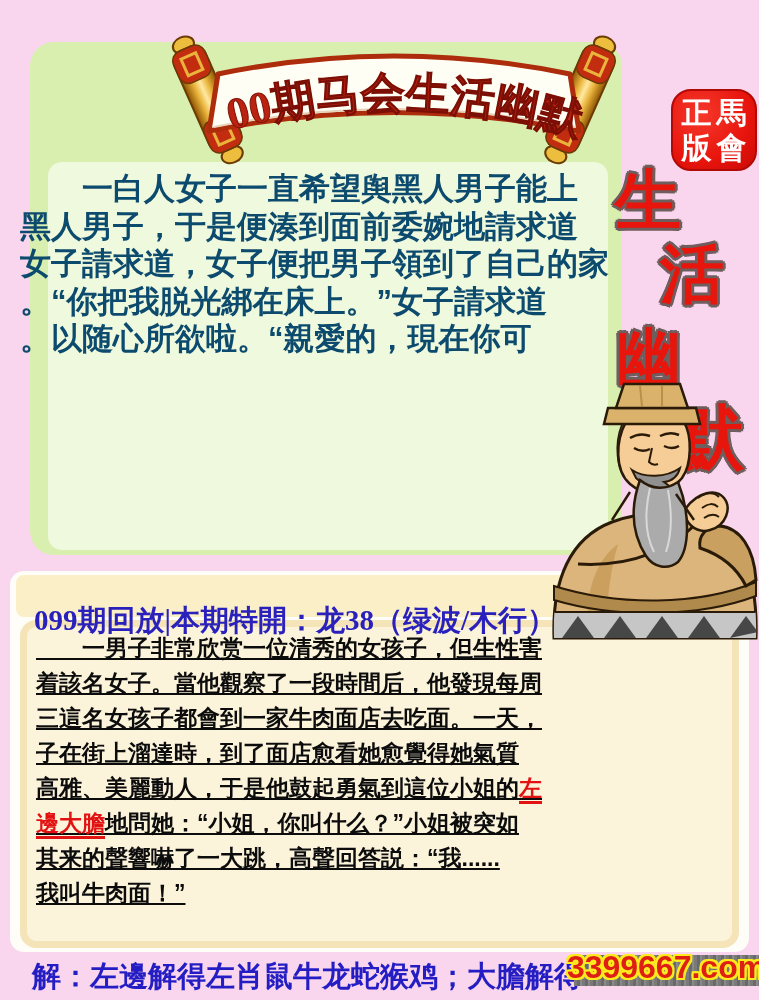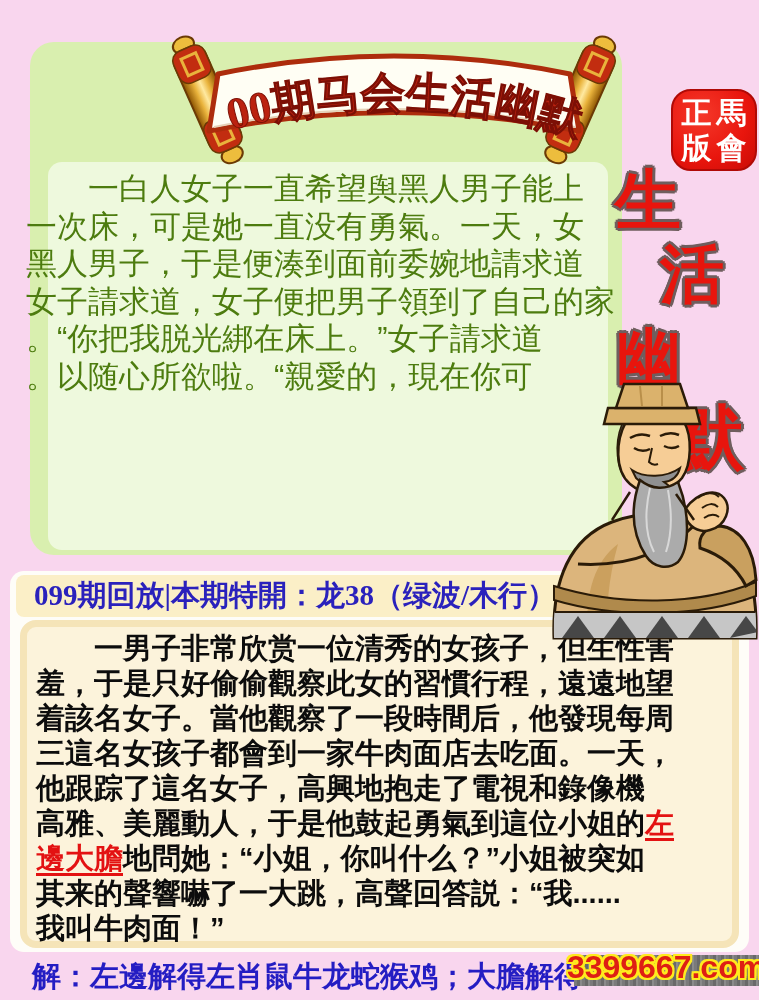--- a/index.html
+++ b/index.html
@@ -4,22 +4,22 @@
 <style>
   html,body{margin:0;padding:0;}
   #page{position:relative;width:759px;height:1000px;background:#F9D6EE;overflow:hidden;
         font-family:"Liberation Sans",sans-serif;}
 
   
   .box1{position:absolute;left:30px;top:42px;width:592px;height:513px;
         background:#D9EFAF;border-radius:24px;z-index:1;}
   .box1-inner{position:absolute;left:48px;top:162px;width:560px;height:388px;
         background:#EEF9DD;border-radius:14px;z-index:2;}
-  .story1{position:absolute;left:26px;top:170px;width:582px;z-index:3;
-        font-size:31px;line-height:37.5px;font-weight:400;color:#4d7c0f;
+  .story1{position:absolute;left:20px;top:170px;width:582px;z-index:3;
+        font-size:31px;line-height:37.5px;font-weight:700;color:#0c4a6e;
         white-space:nowrap;}
 
   
   .scroll{position:absolute;left:160px;top:34px;width:468px;height:132px;z-index:6;}
 
   
   .seal{position:absolute;left:671px;top:89px;width:86px;height:82px;z-index:5;
         background:radial-gradient(circle at 35% 30%,#F5382A,#E8150D 60%,#C90B06);
         border:2px solid #B00A06;border-radius:20px;box-sizing:border-box;
         display:grid;grid-template-columns:1fr 1fr;grid-template-rows:1fr 1fr;
@@ -38,29 +38,29 @@
   .sc3{left:672px;top:402px;font-size:72px;}
 
   
   .mascot{position:absolute;left:548px;top:380px;width:211px;height:260px;z-index:7;}
 
   
   .box2{position:absolute;left:10px;top:571px;width:739px;height:381px;
         background:#FEFDF8;border-radius:14px;z-index:1;}
   .recap-strip{position:absolute;left:16px;top:575px;width:727px;height:42px;
         background:#FBEFC7;border-radius:8px;z-index:2;}
-  .recap{position:absolute;left:34px;top:576px;z-index:3;
+  .recap{position:absolute;left:34px;top:601px;z-index:3;
         font-family:"Liberation Serif",serif;font-weight:bold;font-size:29px;
         color:#2A21BC;white-space:nowrap;}
   .box2-inner{position:absolute;left:20px;top:620px;width:719px;height:328px;
         background:#FCF3DB;border:7px solid #F5E4B8;border-radius:16px;
         box-sizing:border-box;z-index:2;}
   .story2{position:absolute;left:36px;top:631px;width:700px;z-index:3;
-        font-size:29px;line-height:35px;font-weight:700;color:#0C0C0C;
-        white-space:nowrap;}
+        font-size:23px;line-height:35px;font-weight:700;color:#0C0C0C;
+        white-space:nowrap;text-decoration:underline;}
   .red{color:#E31212;text-decoration:underline;text-decoration-thickness:3px;
         text-underline-offset:5px;}
 
   
   .solution{position:absolute;left:32px;top:957px;z-index:3;
         font-family:"Liberation Serif",serif;font-weight:bold;font-size:29px;
         color:#241DC3;white-space:nowrap;}
   .wm-strip{position:absolute;left:574px;top:955px;width:185px;height:31px;z-index:8;
         background:repeating-linear-gradient(90deg,#7A7A7A 0 3px,#696969 3px 6px,#8A8A8A 6px 8px);
         display:flex;align-items:flex-end;justify-content:center;}
@@ -71,21 +71,20 @@
 </head>
 <body>
 
 <div id="page">
 
   <div class="box1"></div>
   <div class="box1-inner"></div>
 
   <div class="story1">
     <div>　　一白人女子一直希望舆黑人男子能上</div>
-    <div>一次床，可是她一直没有勇氣。一天，女</div>
     <div>黑人男子，于是便湊到面前委婉地請求道</div>
     <div>女子請求道，女子便把男子領到了自己的家</div>
     <div>。“你把我脱光綁在床上。”女子請求道</div>
     <div>。以随心所欲啦。“親愛的，現在你可</div>
   </div>
 
   <svg class="scroll" viewBox="0 0 468 132">
     <defs>
       <linearGradient id="goldV" x1="0" y1="0" x2="1" y2="0">
         <stop offset="0" stop-color="#8A5200"></stop>
@@ -187,24 +186,23 @@
     </g>
   </svg>
 
   <div class="box2"></div>
   <div class="recap-strip"></div>
   <div class="recap">099期回放|本期特開：龙38（绿波/木行）</div>
   <div class="box2-inner"></div>
 
   <div class="story2">
     <div><span>　　一男子非常欣赏一位清秀的女孩子，但生性害</span></div>
-    <div><span>羞，于是只好偷偷觀察此女的習慣行程，遠遠地望</span></div>
     <div><span>着該名女子。當他觀察了一段時間后，他發現每周</span></div>
     <div><span>三這名女孩子都會到一家牛肉面店去吃面。一天，</span></div>
-    <div><span>他跟踪了這名女子，高興地抱走了電視和錄像機</span></div>
+    <div><span>子在街上溜達時，到了面店愈看她愈覺得她氣質</span></div>
     <div>
       <span>高雅、美麗動人，于是他鼓起勇氣到這位小姐的</span><span class="red">左</span>
     </div>
     <div>
       <span class="red">邊大膽</span><span>地問她：“小姐，你叫什么？”小姐被突如</span>
     </div>
     <div><span>其来的聲響嚇了一大跳，高聲回答説：“我......</span></div>
     <div><span>我叫牛肉面！”</span></div>
   </div>
 

